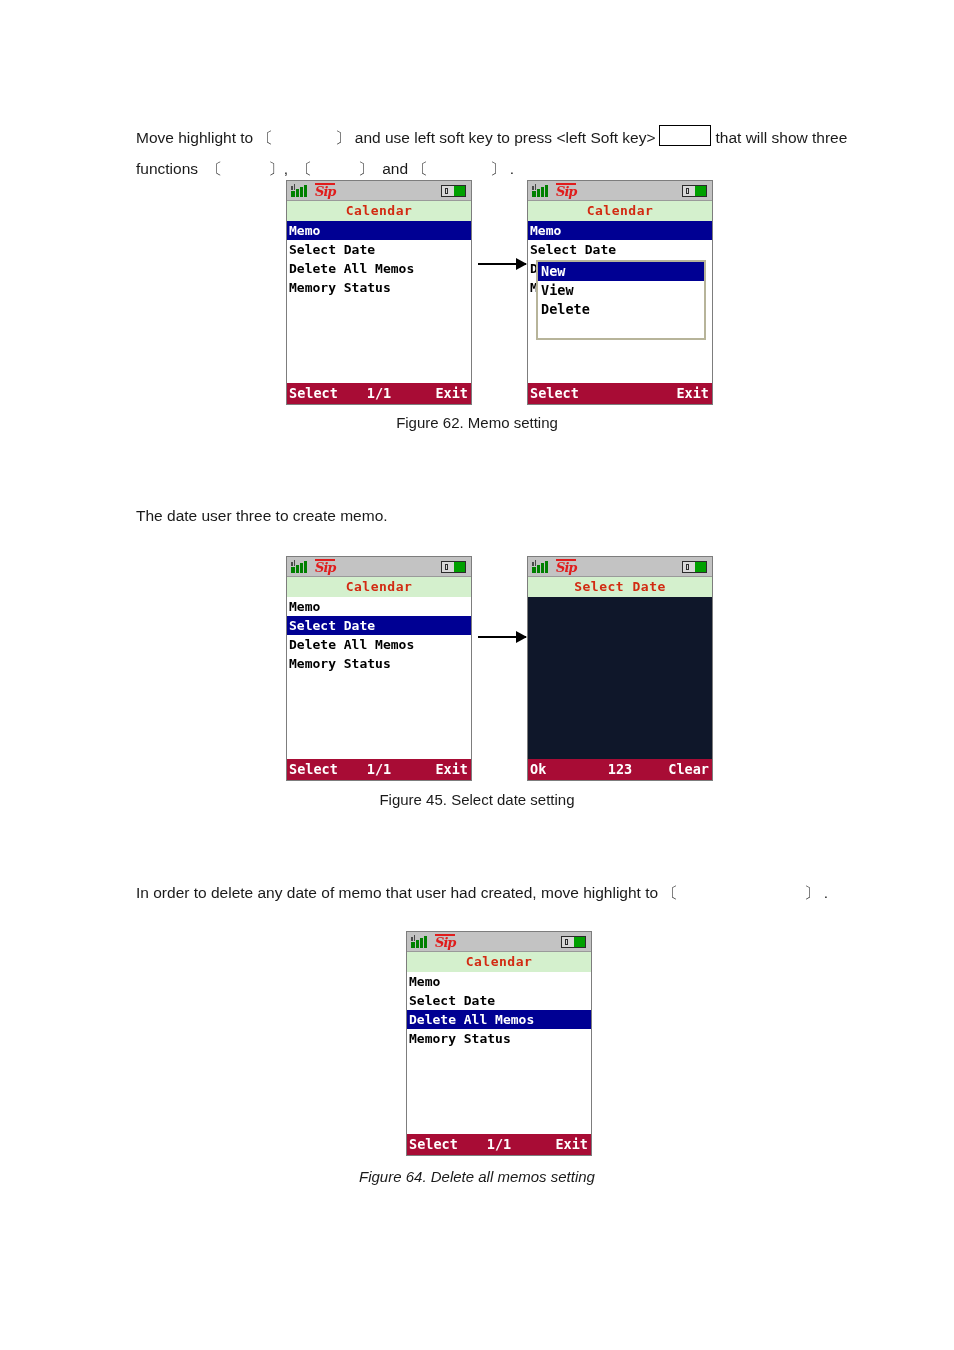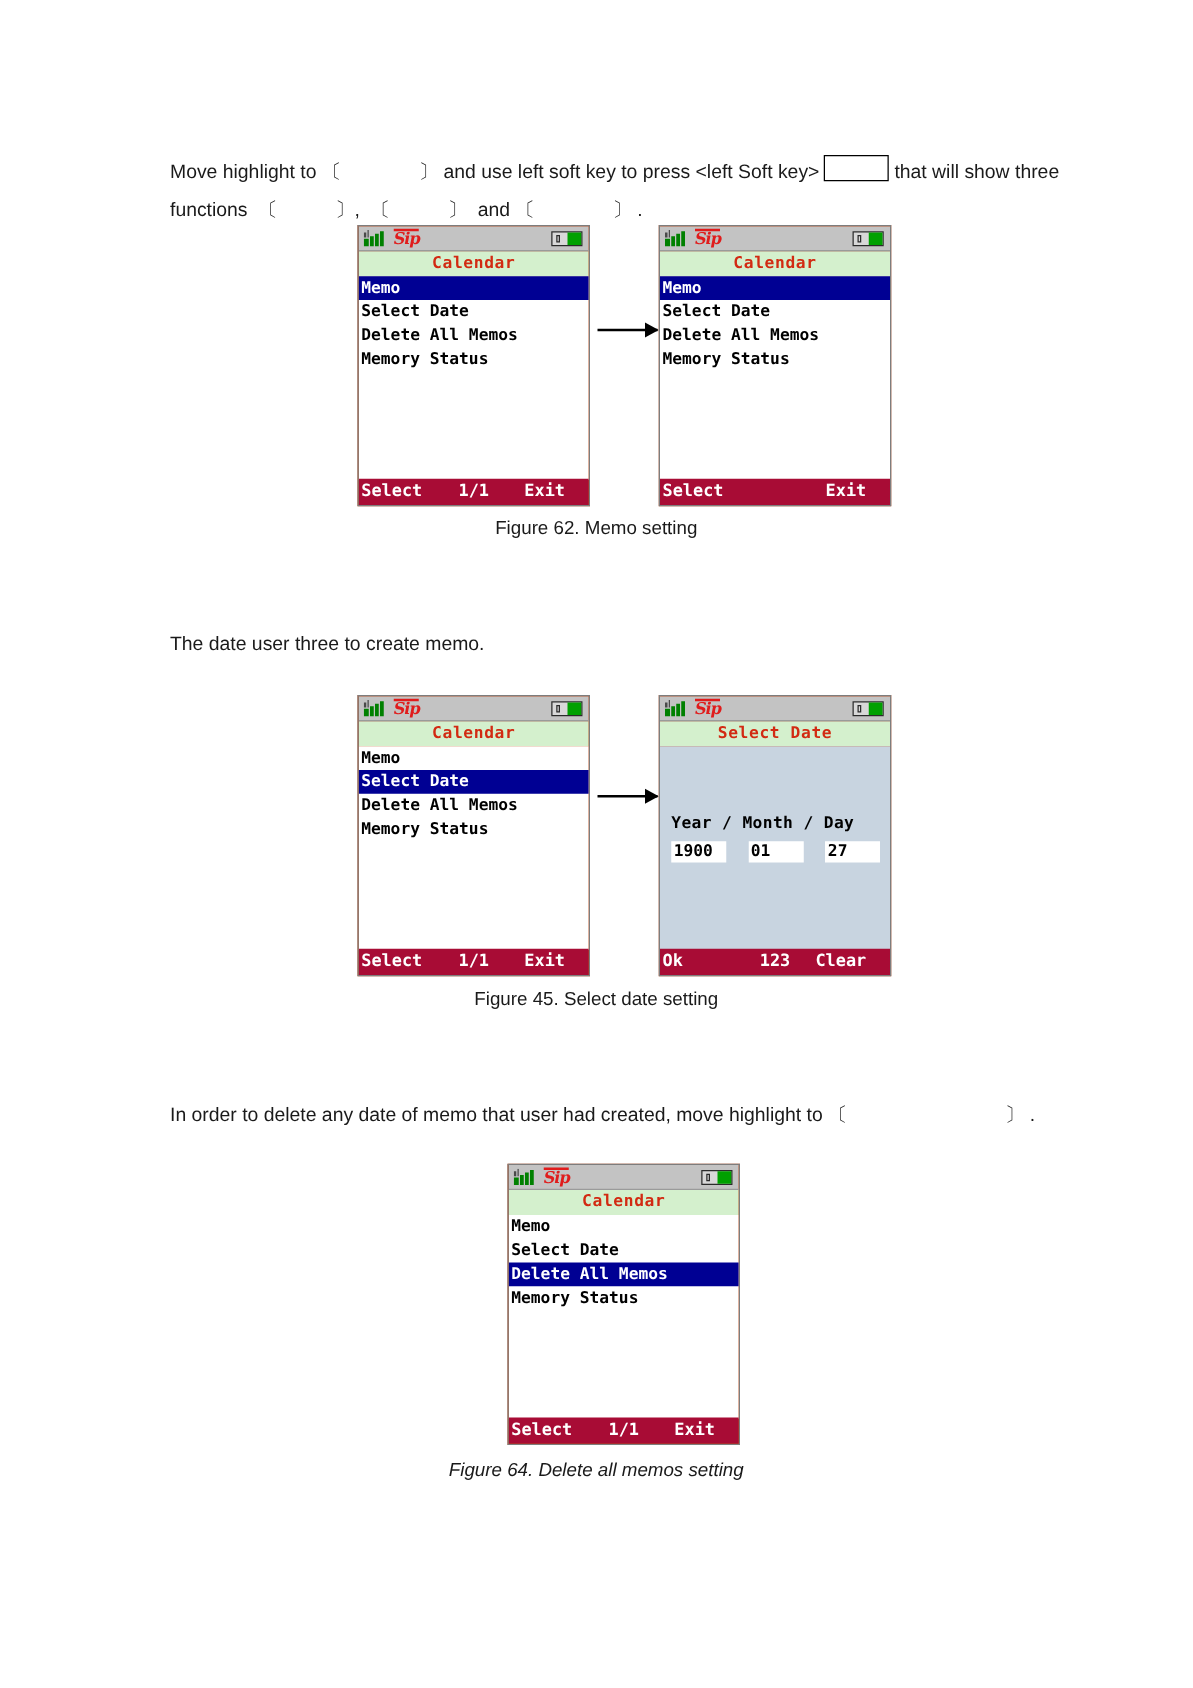--- a/index.html
+++ b/index.html
@@ -43,21 +43,21 @@
     text-align: center;
     font-size: 15px;
     color: #1a1a1a;
   }
 
   
   .phone {
     position: absolute;
     width: 186px;
     height: 225px;
-    background: #c2410c;
+    background: #0f172a;
     border: 1px solid #7d7d7d;
     box-sizing: border-box;
     font-family: "DejaVu Sans Mono", monospace;
     overflow: hidden;
   }
   .statusbar {
     position: relative;
     height: 20px;
     background: #c3c3c3;
     border-bottom: 1px solid #9a9a9a;
@@ -148,21 +148,21 @@
     left: 0; right: 0; bottom: 0;
     height: 21px;
     background: #a80c35;
     color: #ffffff;
     font-size: 13.5px;
     font-weight: bold;
     line-height: 21px;
   }
   .softbar .l { position: absolute; left: 2px; }
   .softbar .c { position: absolute; left: 0; right: 0; text-align: center; }
-  .softbar .r { position: absolute; right: 19px; }
+  .softbar .r { position: absolute; right: 3px; }
 
   
   .popup {
     position: absolute;
     left: 8px;
     top: 39px;
     width: 170px;
     height: 80px;
     background: #ffffff;
     border: 2px solid #b7b49a;
@@ -300,20 +300,25 @@
     <div class="batt">
         <span class="nub"></span>
       </div>
   </div>
   <div class="titlebar">Calendar</div>
   <div class="menu">
     <div class="row sel">Memo</div>
     <div class="row">Select Date</div>
     <div class="row">Delete All Memos</div>
     <div class="row">Memory Status</div>
+    <div class="popup">
+      <div class="row sel">New</div>
+      <div class="row">View</div>
+      <div class="row">Delete</div>
+    </div>
   </div>
   <div class="softbar">
     <span class="l">Select</span>
     <span class="c"></span>
     <span class="r">Exit</span>
   </div>
 </div>
 
 <div class="caption" style="top:414px;">Figure 62. Memo setting</div>
 
@@ -359,34 +364,20 @@
       <rect x="5" y="5" width="3" height="8" fill="#008000"></rect>
       <rect x="9" y="3" width="3" height="10" fill="#008000"></rect>
       <rect x="13" y="1" width="3" height="12" fill="#008000"></rect>
     </svg>
     <div class="siplogo">Sip</div>
     <div class="batt">
         <span class="nub"></span>
       </div>
   </div>
   <div class="titlebar">Select Date</div>
-  <div class="datebody">
-    <div class="datelabels">
-      <span class="lbl">Year</span>
-      <span class="lbl">/</span>
-      <span class="lbl">Month</span>
-      <span class="lbl">/</span>
-      <span class="lbl">Day</span>
-    </div>
-    <div class="datefields">
-      <span class="fld y">1900</span>
-      <span class="fld m">01</span>
-      <span class="fld d">27</span>
-    </div>
-  </div>
   <div class="softbar">
     <span class="l">Ok</span>
     <span class="c">123</span>
     <span class="r">Clear</span>
   </div>
 </div>
 
 <div class="caption" style="top:791px;">Figure 45. Select date setting</div>
 
 <div class="para" style="left:136px; top:877px;">

